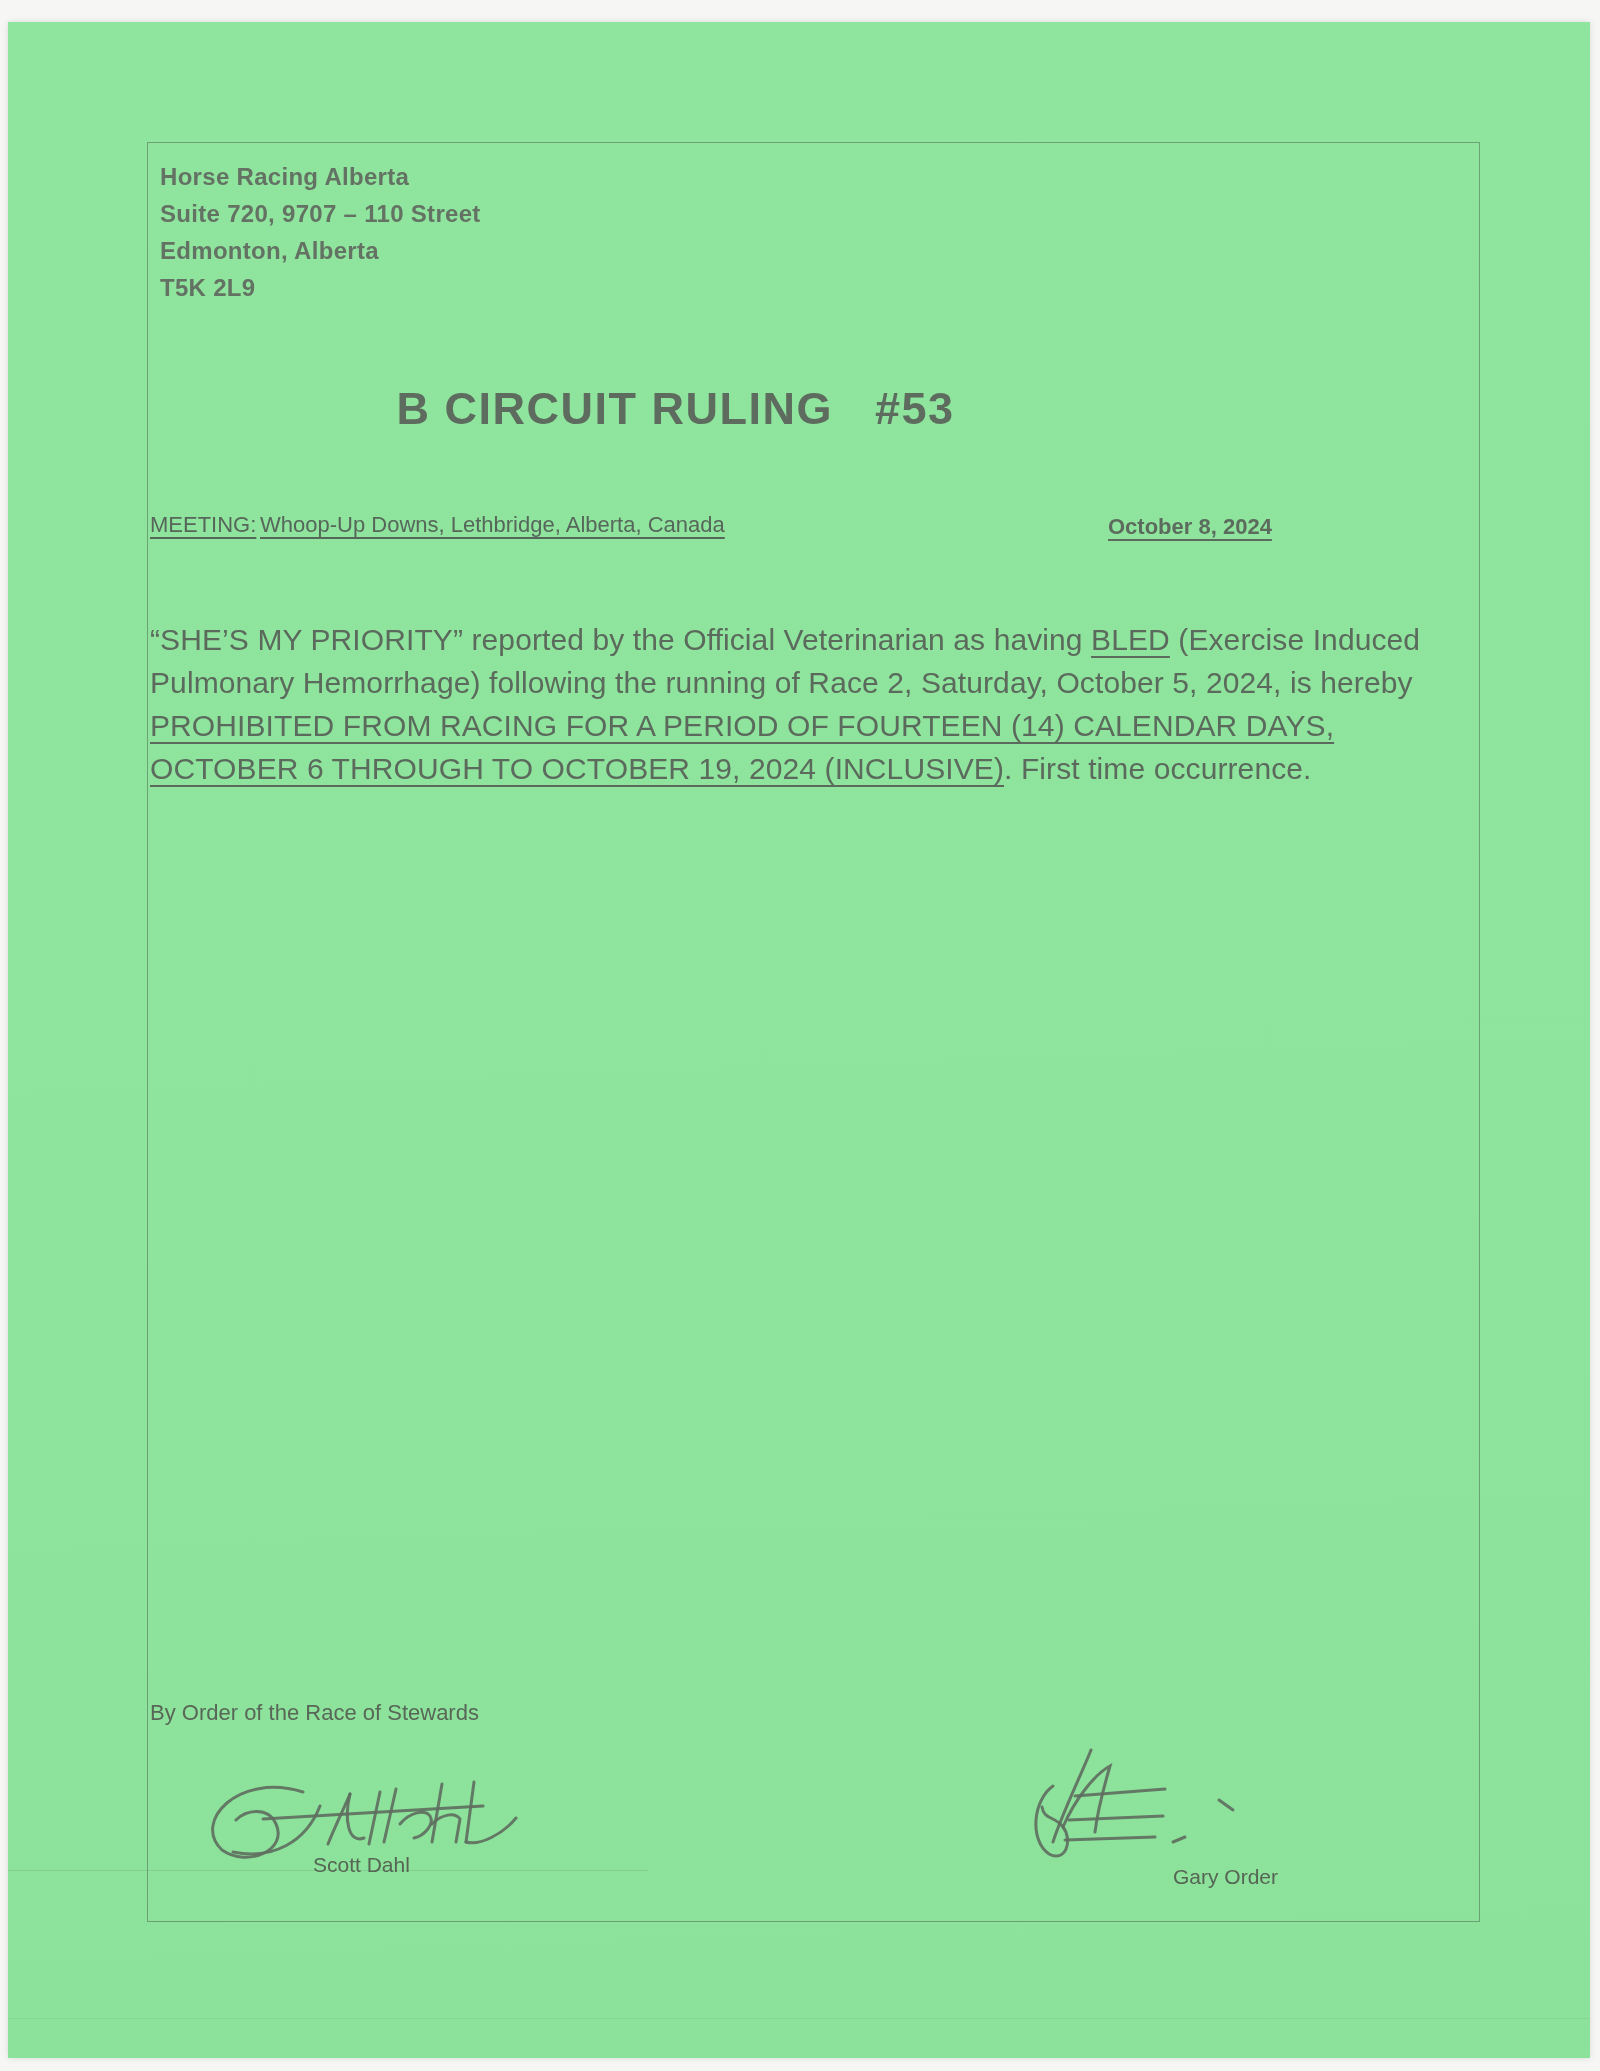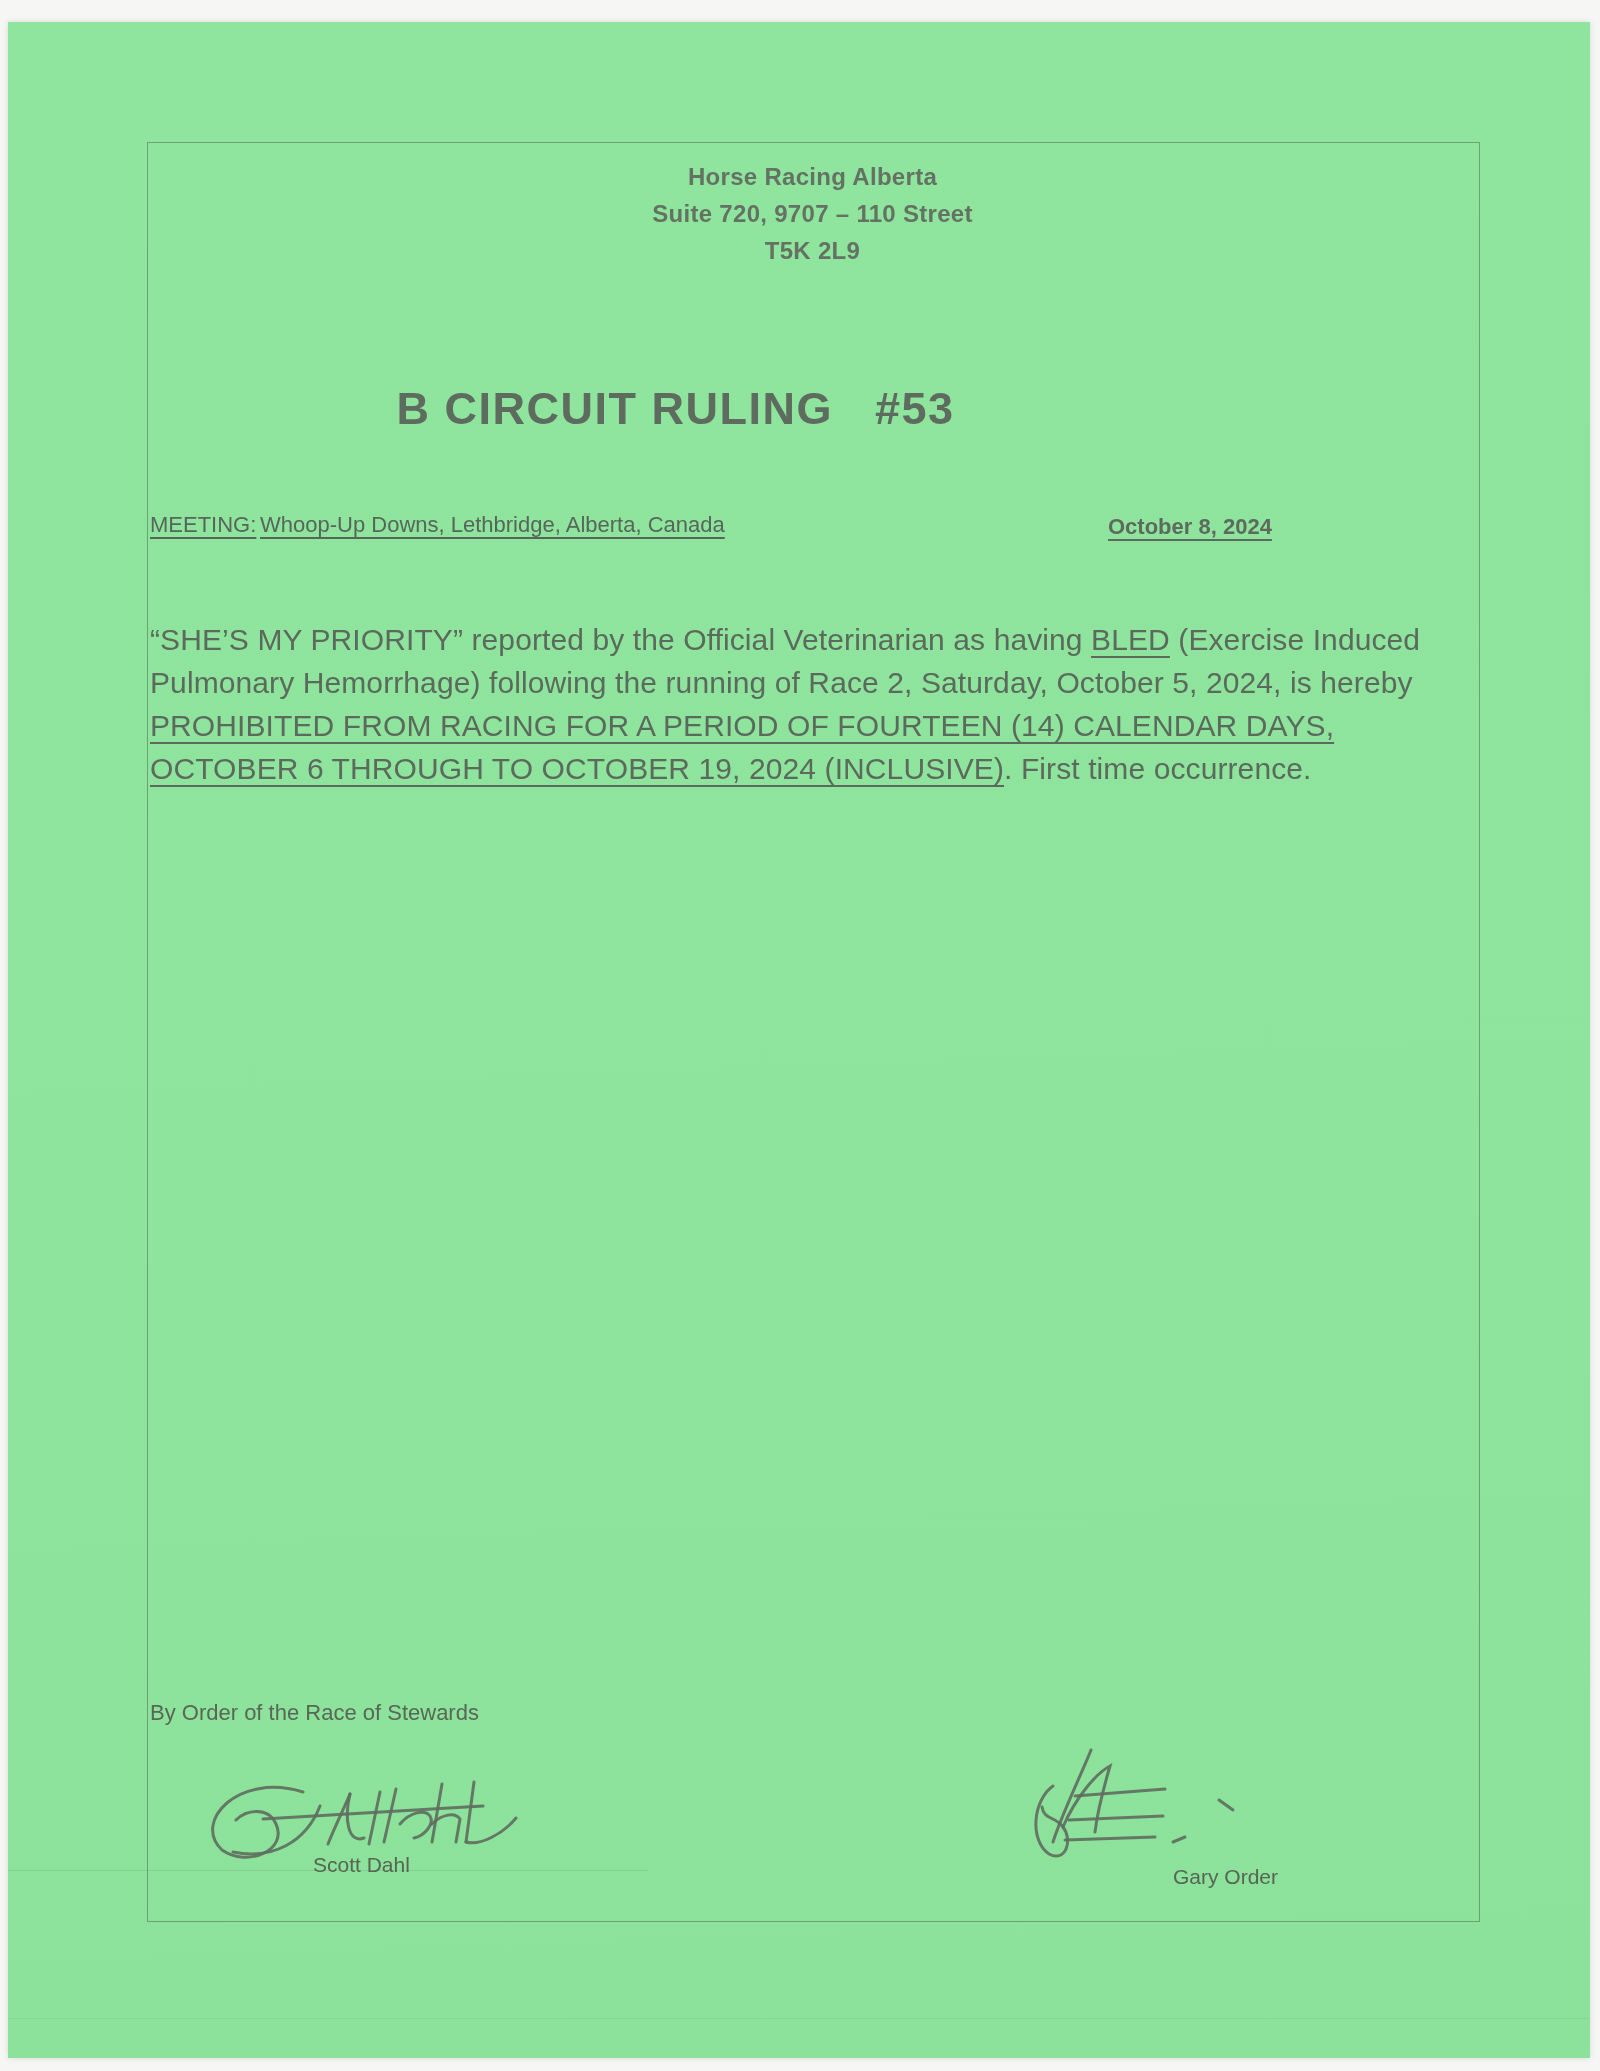--- a/index.html
+++ b/index.html
@@ -16,22 +16,22 @@
     box-shadow:0 0 6px rgba(0,0,0,0.12);
   }
   .border-box{
     position:absolute;left:139px;top:120px;width:1331px;height:1778px;
     border:1px solid rgba(72,94,76,0.50);
   }
   .scan-line{
     position:absolute;height:1px;background:rgba(90,112,92,0.18);
   }
   .header-block{
-    position:absolute;left:139px;top:136px;width:1331px;
-    text-align:center;
+    position:absolute;left:152px;top:136px;width:1331px;
+    text-align:left;
   }
   .header-block div{
     font-size:24px;font-weight:700;line-height:37px;color:#647264;
     letter-spacing:0.3px;
   }
   .doc-title{
     position:absolute;left:122px;top:361px;width:1091px;
     text-align:center;
     font-size:45px;font-weight:600;letter-spacing:1.5px;
     color:#5d6c5e;white-space:pre;
@@ -82,20 +82,21 @@
 <div class="paper">
 
   <div class="border-box"></div>
 
   <div class="scan-line" style="left:0;top:1848px;width:640px;"></div>
   <div class="scan-line" style="left:0;top:1996px;width:1582px;opacity:0.6;"></div>
 
   <div class="header-block">
     <div>Horse Racing Alberta</div>
     <div>Suite 720, 9707 – 110 Street</div>
+    <div>Edmonton, Alberta</div>
     <div>T5K 2L9</div>
   </div>
 
   <div class="doc-title">B CIRCUIT RULING   #53</div>
 
   <div class="meeting-row">
     <span class="meeting-label">MEETING:</span>
     <span class="meeting-value">Whoop-Up Downs, Lethbridge, Alberta, Canada</span>
     <span class="meeting-date">October 8, 2024</span>
   </div>

